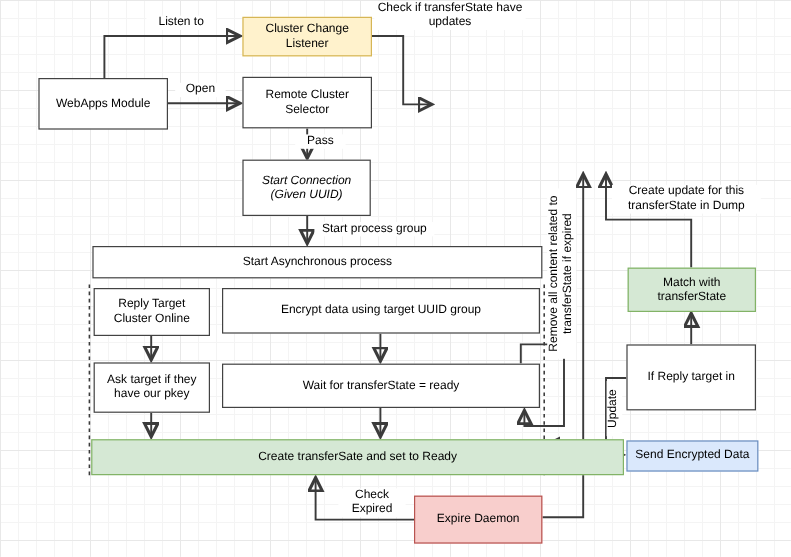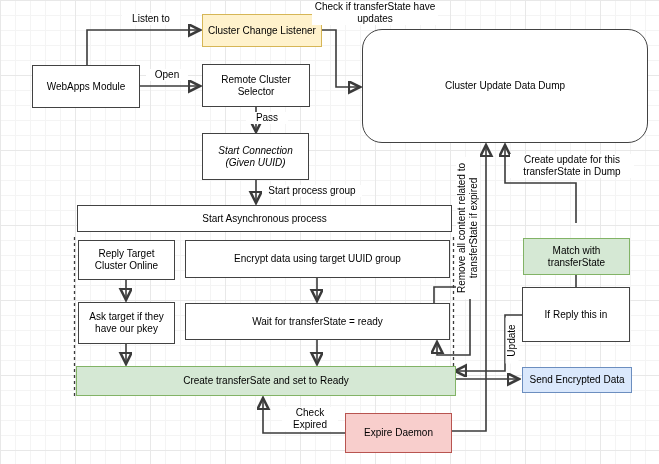--- a/index.html
+++ b/index.html
@@ -66,43 +66,42 @@
     <path d="M576,287 L576,261" marker-end="url(#ah)"></path>
     <path d="M576,223 L576,183 L505,183 L505,145" marker-end="url(#ah)"></path>
     <path d="M452,431 L486,431 L486,145" marker-end="url(#ah)"></path>
     <path d="M345,433 L263,433 L263,398" marker-end="url(#ah)"></path>
     <path class="dashed" d="M74.5,237 L74.5,399"></path>
     <path class="dashed" d="M453.5,237 L453.5,399"></path>
   </svg>
 
   <div class="node" style="left:32px;top:65px;width:108px;height:43px;">WebApps Module</div>
 
-  <div class="node yellow" style="left:202px;top:14px;width:120px;height:33px;">Cluster Change Listener</div>
+  <div class="node yellow" style="left:202px;top:14px;width:108px;height:33px;">Cluster Change Listener</div>
 
   <div class="node" style="left:202px;top:64px;width:108px;height:43px;">Remote Cluster Selector</div>
 
   <div class="node" style="left:202px;top:133px;width:107px;height:47px;font-style:italic;">Start Connection (Given UUID)</div>
 
-  <div class="node rounded" style="left:362px;top:29px;width:286px;height:114px;">Cluster Update Data Dump</div>
 
   <div class="node" style="left:77px;top:205px;width:375px;height:27px;">Start Asynchronous process</div>
 
   <div class="node" style="left:78px;top:240px;width:97px;height:40px;">Reply Target Cluster Online</div>
 
   <div class="node" style="left:185px;top:240px;width:265px;height:38px;">Encrypt data using target UUID group</div>
 
   <div class="node" style="left:78px;top:302px;width:97px;height:42px;">Ask target if they have our pkey</div>
 
   <div class="node" style="left:185px;top:303px;width:265px;height:37px;">Wait for transferState = ready</div>
 
-  <div class="node green" style="left:76px;top:366px;width:380px;height:30px;">Create transferSate and set to Ready</div>
+  <div class="node green" style="left:76px;top:366px;width:444px;height:30px;">Create transferSate and set to Ready</div>
 
-  <div class="node green" style="left:523px;top:238px;width:107px;height:37px;">Match with transferState</div>
+  <div class="node green" style="left:523px;top:223px;width:107px;height:37px;">Match with transferState</div>
 
-  <div class="node" style="left:522px;top:287px;width:108px;height:55px;">If Reply this in</div>
+  <div class="node" style="left:522px;top:287px;width:108px;height:55px;">If Reply target in</div>
 
   <div class="node red" style="left:345px;top:413px;width:107px;height:40px;">Expire Daemon</div>
 
   <div class="node blue" style="left:522px;top:367px;width:110px;height:26px;">Send Encrypted Data</div>
 
   <div class="elabel" style="left:122px;top:13px;width:56px;">Listen to</div>
 
   <div class="elabel" style="left:146px;top:69px;width:40px;">Open</div>
 
   <div class="elabel" style="left:246px;top:112px;width:40px;">Pass</div>

